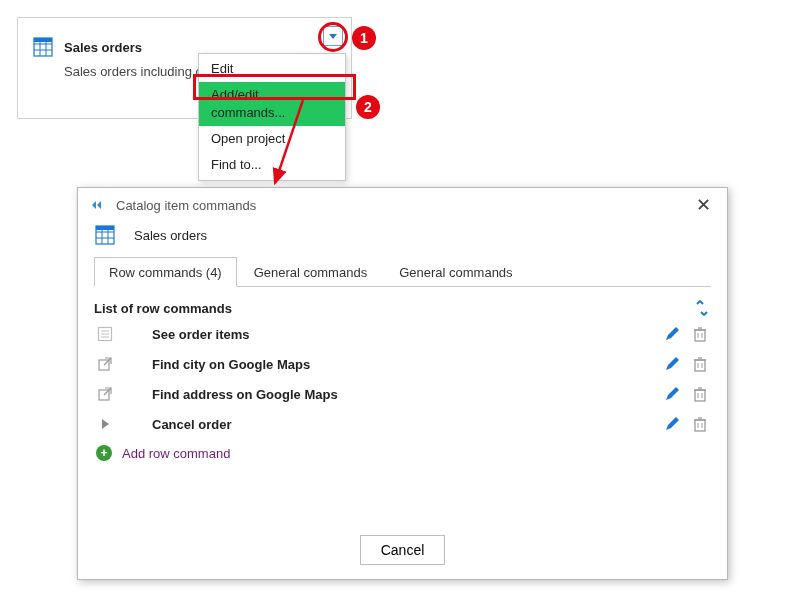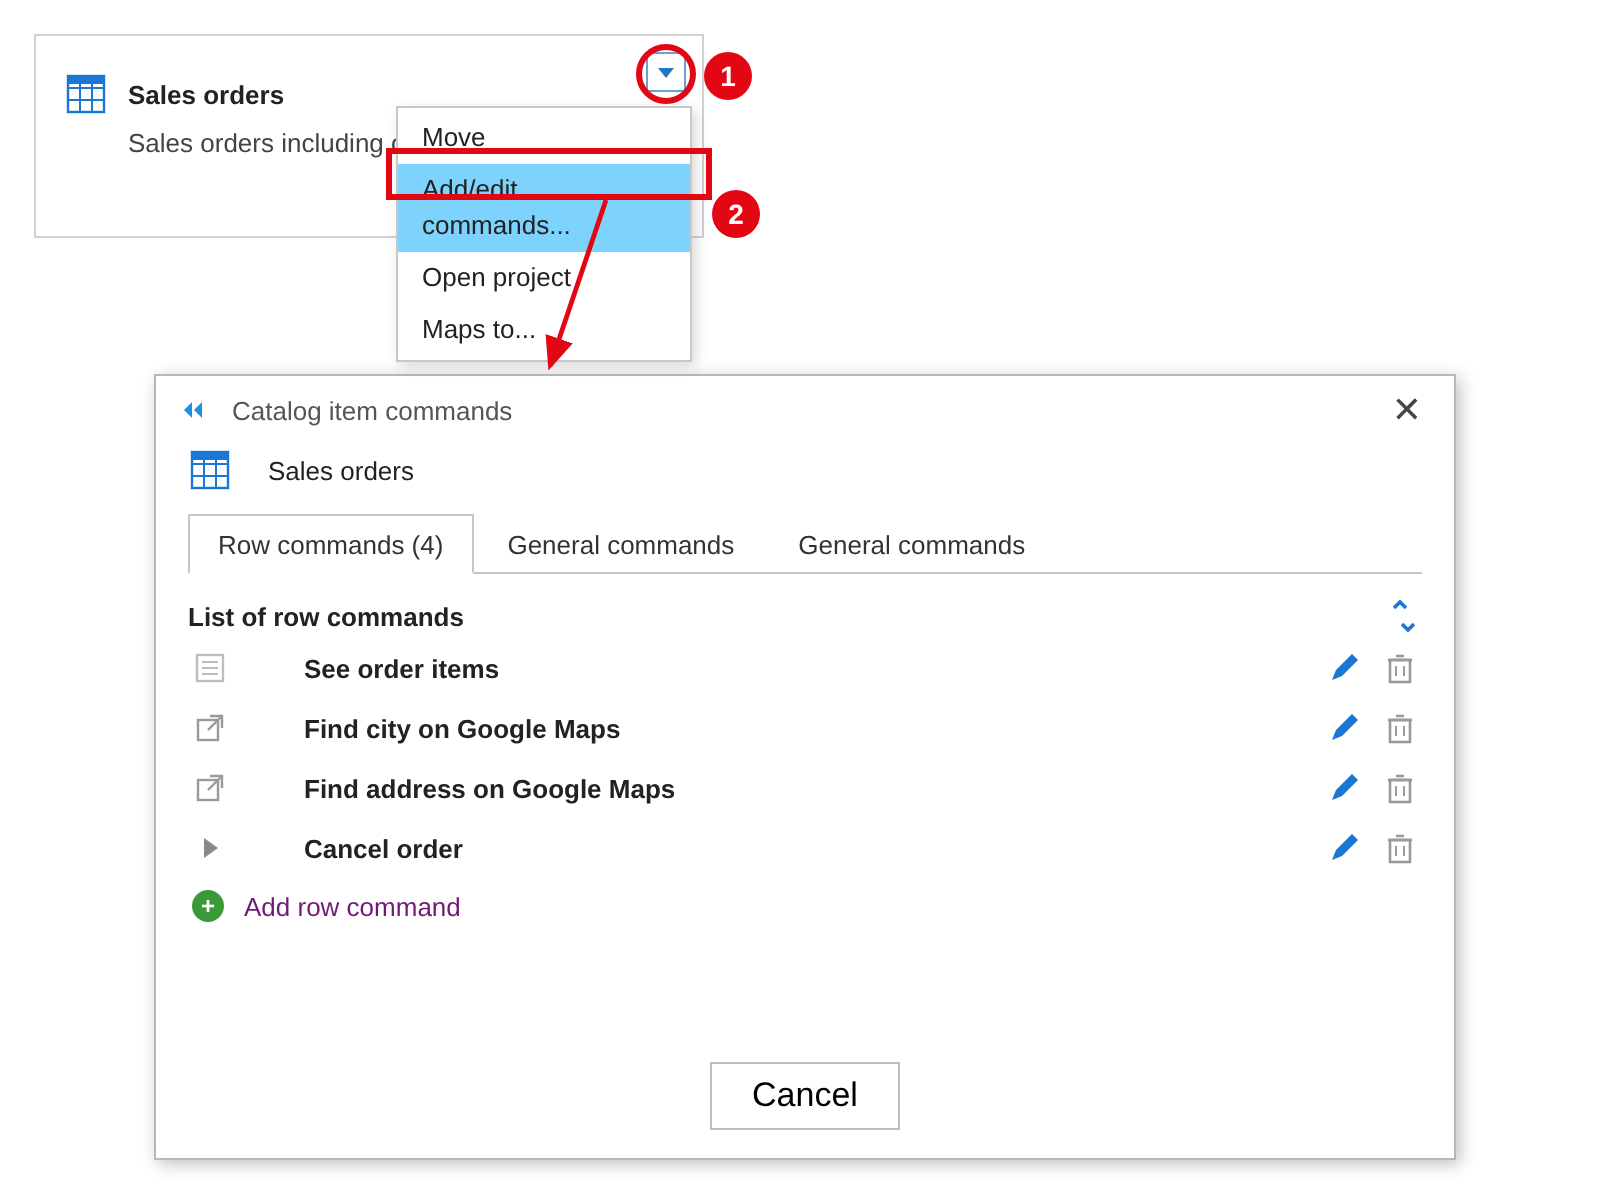--- a/index.html
+++ b/index.html
@@ -107,21 +107,21 @@
     box-shadow: 2px 2px 6px rgba(0,0,0,0.15);
     z-index: 4;
     padding: 2px 0;
   }
   .context-menu .item {
     padding: 4px 12px;
     line-height: 18px;
     cursor: default;
   }
   .context-menu .item.highlight {
-    background: #7dd3fc;
+    background: #22c55e;
   }
 
   
   .arrow-svg {
     position: absolute;
     left: 0; top: 0;
     pointer-events: none;
     z-index: 5;
   }
 
@@ -248,21 +248,21 @@
     display: flex;
     justify-content: center;
     gap: 18px;
     padding: 14px 0 14px 0;
     border-top: none;
   }
   .btn {
     border: 1px solid #bdbdbd;
     background: #fff;
     padding: 6px 20px;
-    font-size: 17px;
+    font-size: 14px;
     cursor: default;
     display: flex;
     align-items: center;
     gap: 8px;
   }
 
   
   .blue { color: #1a77d4; }
   .gray { color: #9a9a9a; }
 </style>
@@ -289,24 +289,24 @@
 <div class="trigger-wrap">
   <span class="caret-down"></span>
 </div>
 
 <div class="callout-circle" style="left:318px; top:22px; width:30px; height:30px;"></div>
 <div class="callout-badge" style="left:352px; top:26px;">
   <span>1</span>
 </div>
 
 <div class="context-menu">
-  <div class="item">Move</div>
+  <div class="item">Edit</div>
   <div class="item highlight">Add/edit commands...</div>
   <div class="item">Open project</div>
-  <div class="item">Maps to...</div>
+  <div class="item">Find to...</div>
 </div>
 
 <div class="callout-rect" style="left:193px; top:74px; width:163px; height:26px;"></div>
 <div class="callout-badge" style="left:356px; top:95px;">
   <span>2</span>
 </div>
 
 <svg class="arrow-svg" width="810" height="601">
   <defs>
     <marker id="arrhead" markerWidth="8" markerHeight="8" refX="6" refY="3" orient="auto">

